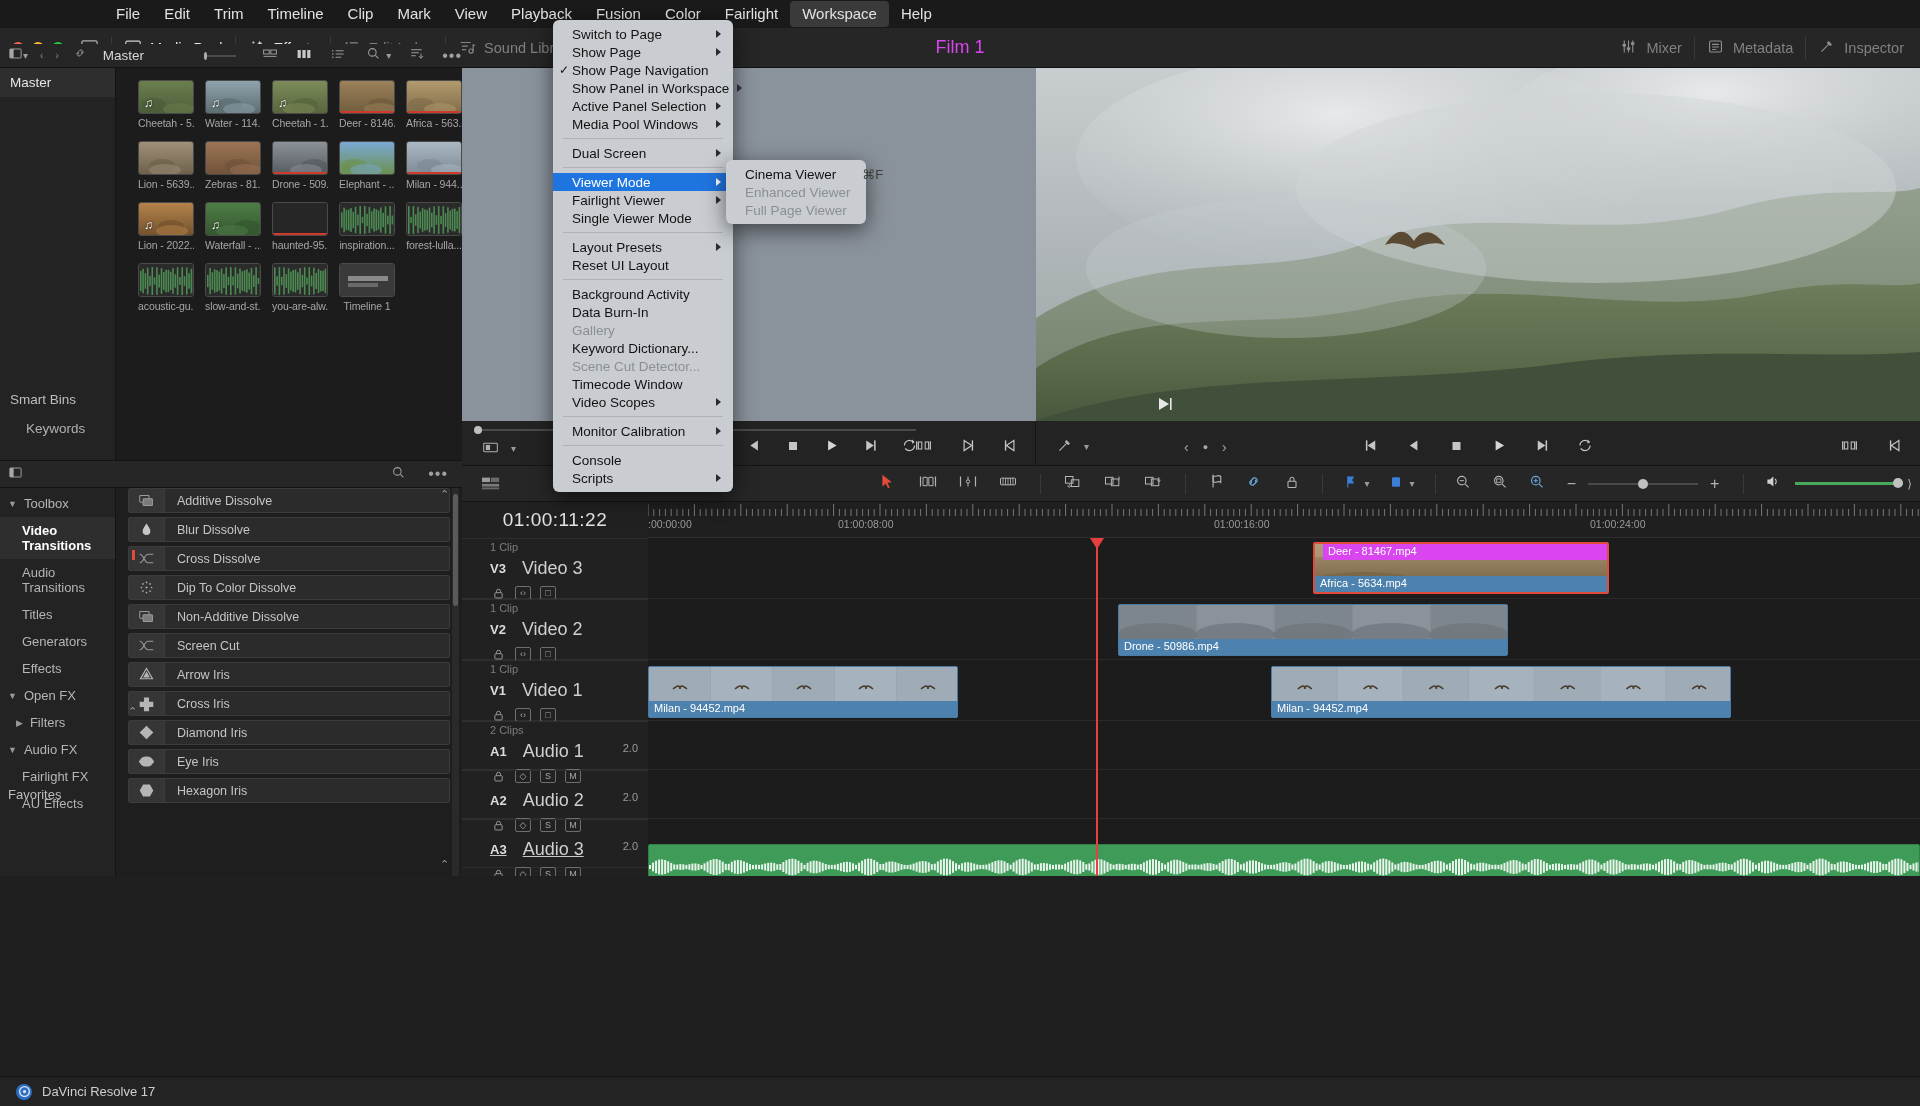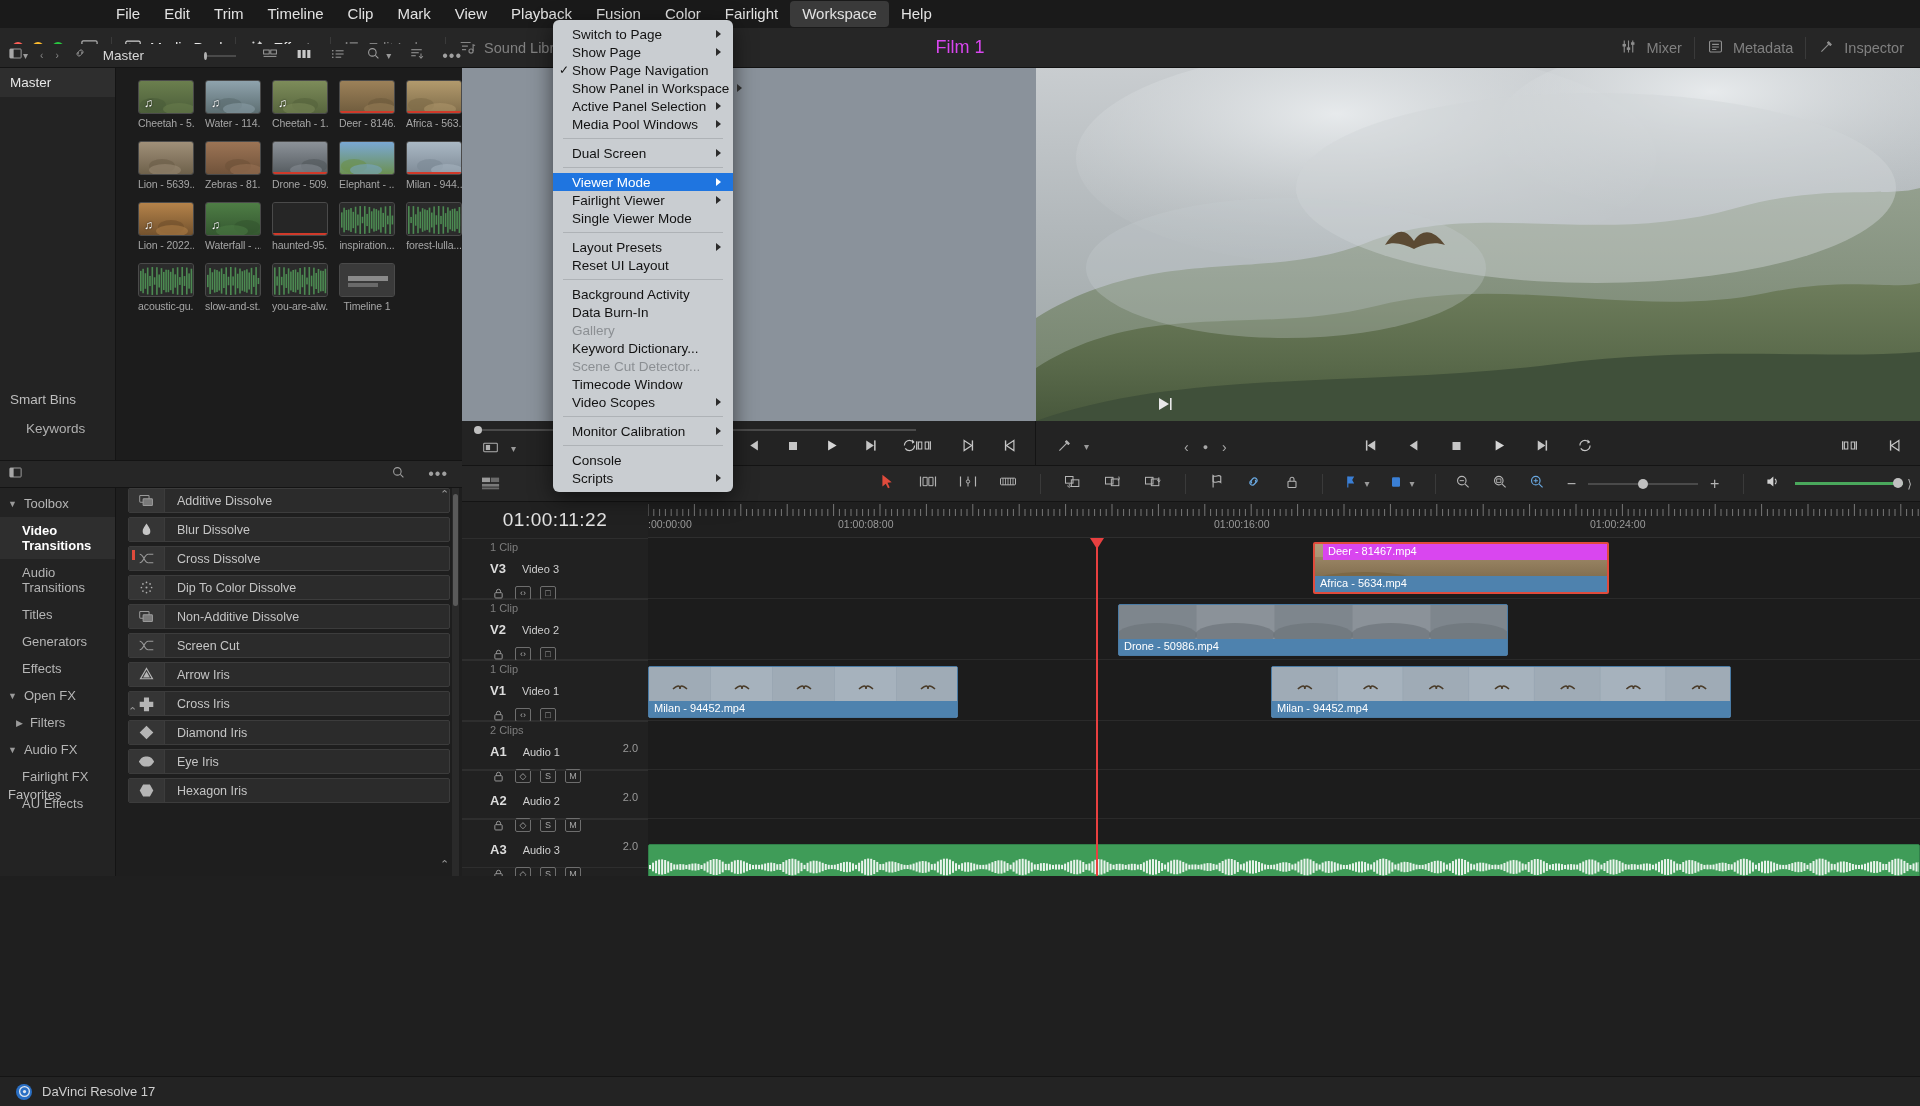--- a/index.html
+++ b/index.html
@@ -140,21 +140,21 @@
   .tlhead { position: absolute; left: 0; top: 0; width: 186px; height: 374px; background: #212121; }
   .tc-big {
     height: 36px; display: flex; align-items: center; justify-content: center;
     font-size: 19px; color: #e2e2e2; letter-spacing: 0.5px;
     font-family: "Liberation Sans", sans-serif;
   }
   .trkhead { border-bottom: 1px solid #2e2e2e; border-top: 1px solid #2e2e2e; position: relative; }
   .trkclip { font-size: 11px; color: #7d7d7d; padding: 2px 0 0 28px; height: 17px; }
   .trkname { display: flex; align-items: center; gap: 16px; padding-left: 28px; height: 25px; }
   .trkname .tn-id { font-size: 13px; color: #dcdcdc; font-weight: bold; }
-  .trkname .tn-lb { font-size: 11px; color: #cfcfcf; }
+  .trkname .tn-lb { font-size: 18px; color: #cfcfcf; }
   .trkbtns { display: flex; align-items: center; gap: 9px; padding-left: 28px; height: 24px; }
   .tbx {
     width: 16px; height: 14px; border: 1px solid #6e6e6e; border-radius: 2px;
     display: flex; align-items: center; justify-content: center;
     font-size: 9px; color: #a8a8a8;
   }
   .tbx.plain { border: none; }
   .ruler {
     position: absolute; left: 186px; top: 0; right: 0; height: 36px;
     background: #1f1f1f; border-bottom: 1px solid #2e2e2e;
@@ -1310,21 +1310,21 @@
                   <rect x="3.5" y="7" width="9" height="6.5" rx="1" fill="none" stroke="#9a9a9a" stroke-width="1.2"></rect>
                   <path d="M5.5 7V5.3a2.5 2.5 0 015 0V7" fill="none" stroke="#9a9a9a" stroke-width="1.2"></path>
                 </svg>
               </span>
               <span class="tbx">◇</span>
               <span class="tbx">S</span>
               <span class="tbx">M</span>
             </div>
             <span style="position:absolute;right:10px;top:20px;font-size:11px;color:#9a9a9a">2.0</span>
           </div>
-          <div class="trkhead" style="height: 49px;">
+          <div class="trkhead" style="height: 49px; text-decoration: underline;">
             <div class="trkclip"></div>
             <div class="trkname">
               <span class="tn-id">A3</span>
               <span class="tn-lb">Audio 3</span>
             </div>
             <div class="trkbtns">
               <span class="tbx plain">
                 <svg viewBox="0 0 16 16" width="13" height="13">
                   <rect x="3.5" y="7" width="9" height="6.5" rx="1" fill="none" stroke="#9a9a9a" stroke-width="1.2"></rect>
                   <path d="M5.5 7V5.3a2.5 2.5 0 015 0V7" fill="none" stroke="#9a9a9a" stroke-width="1.2"></path>
@@ -2007,14 +2007,28 @@
       <div class="msep"></div>
       <div class="mi">
         <span class="lbl">Console</span>
       </div>
       <div class="mi">
         <span class="lbl">Scripts</span>
         <span class="arrow"></span>
       </div>
     </div>
 
+  <div class="menu" id="vmmenu" style="left:726px;top:160px;width:140px;">
+      <div class="mi">
+        <span class="lbl">Cinema Viewer</span>
+        <span class="sc">⌘F</span>
+      </div>
+      <div class="mi disabled">
+        <span class="lbl">Enhanced Viewer</span>
+        <span class="sc">⌥F</span>
+      </div>
+      <div class="mi disabled">
+        <span class="lbl">Full Page Viewer</span>
+        <span class="sc">⇧F</span>
+      </div>
+    </div>
 
 </div>
 
 </body></html>

